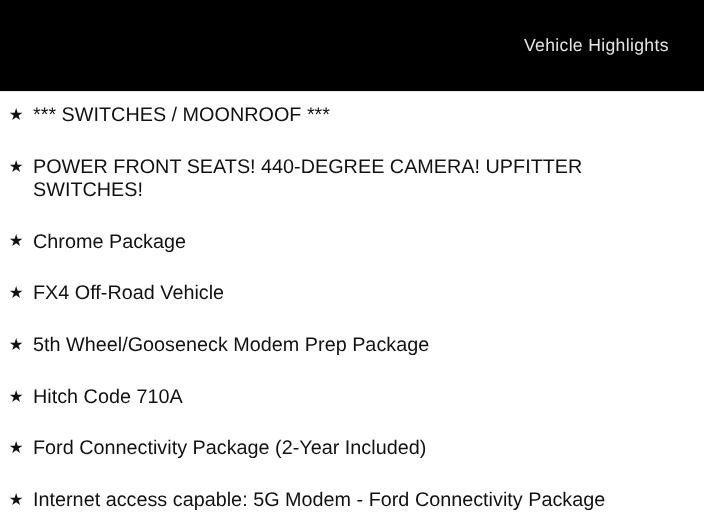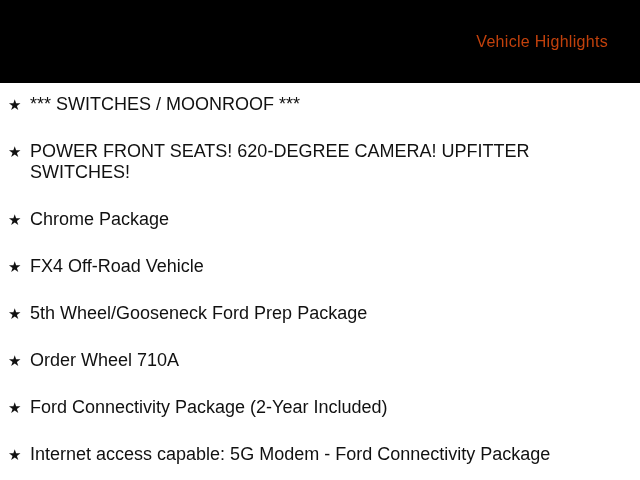--- a/index.html
+++ b/index.html
@@ -24,21 +24,21 @@
     flex: 0 0 83px;
     background: #000000;
     display: flex;
     align-items: center;
     justify-content: flex-end;
     padding-right: 32px;
     box-sizing: border-box;
   }
   .header-title {
     margin: 0;
-    color: #c2410c;
+    color: #e5e5e5;
     font-size: 16px;
     font-weight: 400;
     letter-spacing: 0.3px;
   }
   .body {
     flex: 1;
     background: #ffffff;
     padding: 11px 40px 0 8px;
     box-sizing: border-box;
   }
@@ -78,41 +78,41 @@
   </header>
   <main class="body">
     <ul class="highlights" id="highlights-list">
   <li>
     <span class="star">★</span>
     <span class="item-text">*** SWITCHES / MOONROOF ***</span>
   </li>
 
   <li>
     <span class="star">★</span>
-    <span class="item-text">POWER FRONT SEATS! 620-DEGREE CAMERA! UPFITTER SWITCHES!</span>
+    <span class="item-text">POWER FRONT SEATS! 440-DEGREE CAMERA! UPFITTER SWITCHES!</span>
   </li>
 
   <li>
     <span class="star">★</span>
     <span class="item-text">Chrome Package</span>
   </li>
 
   <li>
     <span class="star">★</span>
     <span class="item-text">FX4 Off-Road Vehicle</span>
   </li>
 
   <li>
     <span class="star">★</span>
-    <span class="item-text">5th Wheel/Gooseneck Ford Prep Package</span>
+    <span class="item-text">5th Wheel/Gooseneck Modem Prep Package</span>
   </li>
 
   <li>
     <span class="star">★</span>
-    <span class="item-text">Order Wheel 710A</span>
+    <span class="item-text">Hitch Code 710A</span>
   </li>
 
   <li>
     <span class="star">★</span>
     <span class="item-text">Ford Connectivity Package (2-Year Included)</span>
   </li>
 
   <li>
     <span class="star">★</span>
     <span class="item-text">Internet access capable: 5G Modem - Ford Connectivity Package</span>

